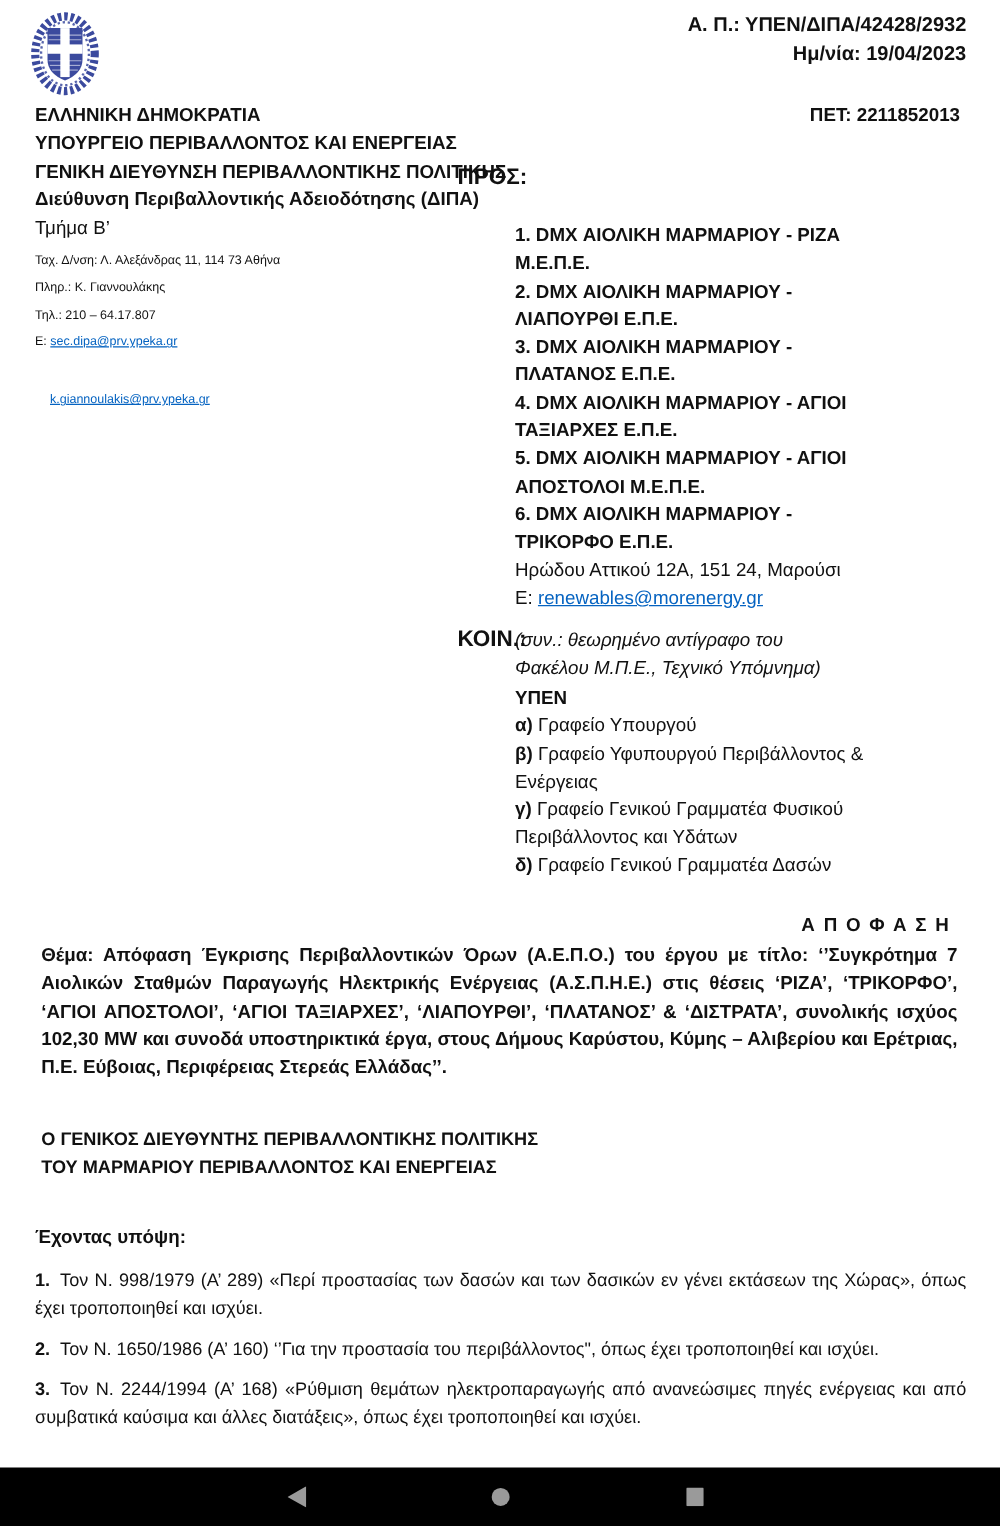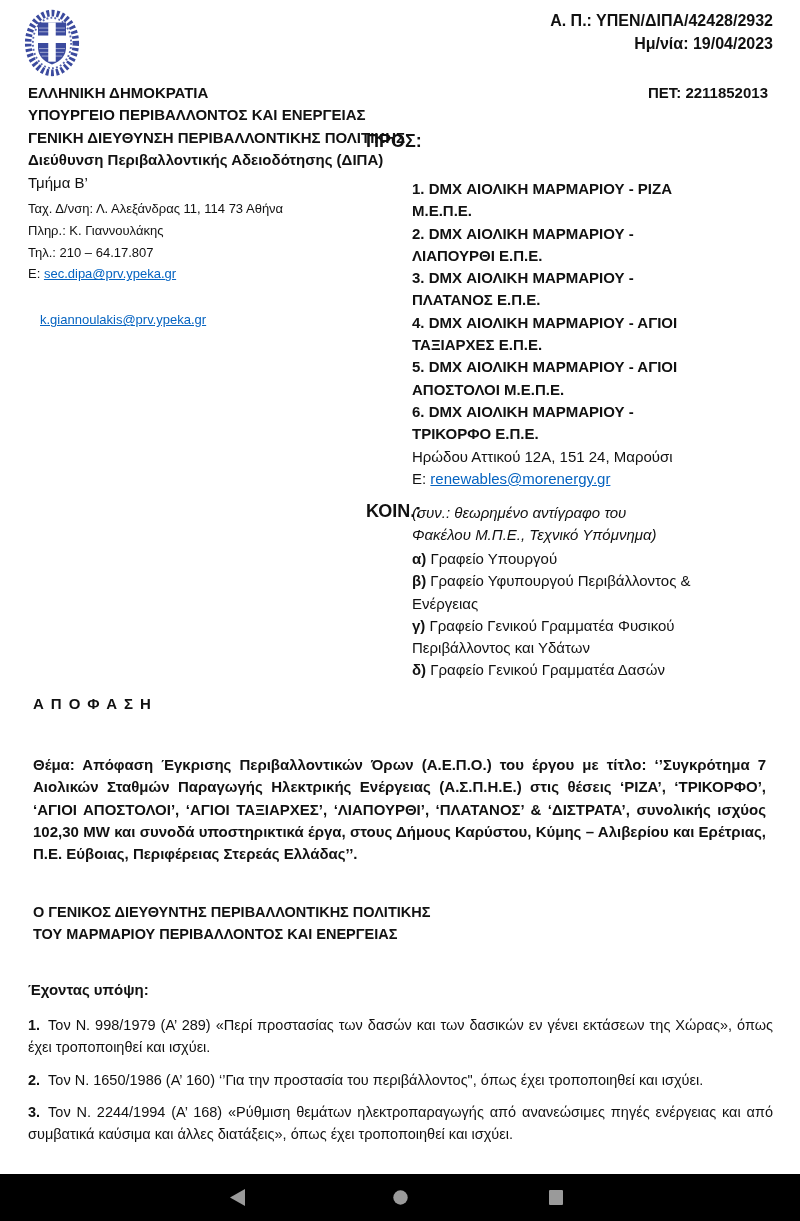--- a/index.html
+++ b/index.html
@@ -9,42 +9,42 @@
     font-family:"Liberation Sans", sans-serif;
     color:#111111;
     -webkit-font-smoothing:antialiased;
   }
   .page { position:absolute; inset:0; overflow:hidden; background:#ffffff; }
 
   
   .emblem { position:absolute; left:24px; top:8px; width:56px; height:70px; }
   .ministry-block { position:absolute; left:28px; top:82px; font-size:15px; line-height:22.4px; }
   .ministry-block .b { font-weight:bold; }
-  .contact-block { position:absolute; left:28px; top:198px; font-size:13px; line-height:21.8px; }
+  .contact-block { position:absolute; left:28px; top:198px; font-size:10px; line-height:21.8px; }
   .link { color:#0563c1; text-decoration:underline; cursor:pointer; }
   .email2 { padding-left:12px;margin-top:24px; }
 
   
   .ref-block { position:absolute; top:9px; right:27px; text-align:right;
                font-weight:bold; font-size:16px; line-height:23px; }
   .pet-line { position:absolute; top:84px; right:32px; font-weight:bold; font-size:15px; }
 
   
   .addr-row { position:absolute; display:flex; }
   .pros-row { left:366px; top:130px; }
   .koin-row { left:366px; top:500px; }
   .addr-label { width:46px; flex:0 0 46px; font-weight:bold; font-size:18px; line-height:22.3px;text-align:right; }
   .addr-content { width:300px; font-size:15px; line-height:22.3px;margin-top:48px; }
   .recipient { font-weight:bold; }
   .note { font-style:italic; margin-top:12px; max-width:272px; }
   .koin-org { font-weight:bold; }
   .koin-item b { font-weight:bold; }
 
   
-  .decision-heading { position:absolute; left:33px; top:695px; width:733px; text-align:left;
+  .decision-heading { position:absolute; left:33px; top:732px; width:733px; text-align:right;
                       font-weight:bold; font-size:15px; letter-spacing:7px; }
   .subject { position:absolute; left:33px; top:754px; width:733px;
              font-weight:bold; font-size:15px; line-height:22.3px; text-align:justify; }
   .signatory { position:absolute; left:33px; top:901px; width:733px; text-align:left;
                font-weight:bold; font-size:14.5px; line-height:22px; }
   .having { position:absolute; left:28px; top:981px; font-weight:bold; font-size:15px; }
   .legal-items { position:absolute; left:28px; top:1014px; width:745px; }
   .legal-items p { margin:0 0 10px 0; font-size:14.5px; line-height:22.3px; text-align:justify; }
   .legal-items b { margin-right:8px; }
 
@@ -117,20 +117,21 @@
         <span>Ε:</span>
         <a class="link">renewables@morenergy.gr</a>
       </div>
       <div class="note">(συν.: θεωρημένο αντίγραφο του Φακέλου Μ.Π.Ε., Τεχνικό Υπόμνημα)</div>
     </div>
   </div>
 
   <div class="addr-row koin-row">
     <div class="addr-label">ΚΟΙΝ.:</div>
     <div class="addr-content">
+      <div class="koin-org">ΥΠΕΝ</div>
       <div class="koin-item">
         <b>α)</b>
         <span>Γραφείο Υπουργού</span>
       </div>
       <div class="koin-item">
         <b>β)</b>
         <span>Γραφείο Υφυπουργού Περιβάλλοντος &amp; Ενέργειας</span>
       </div>
       <div class="koin-item">
         <b>γ)</b>

